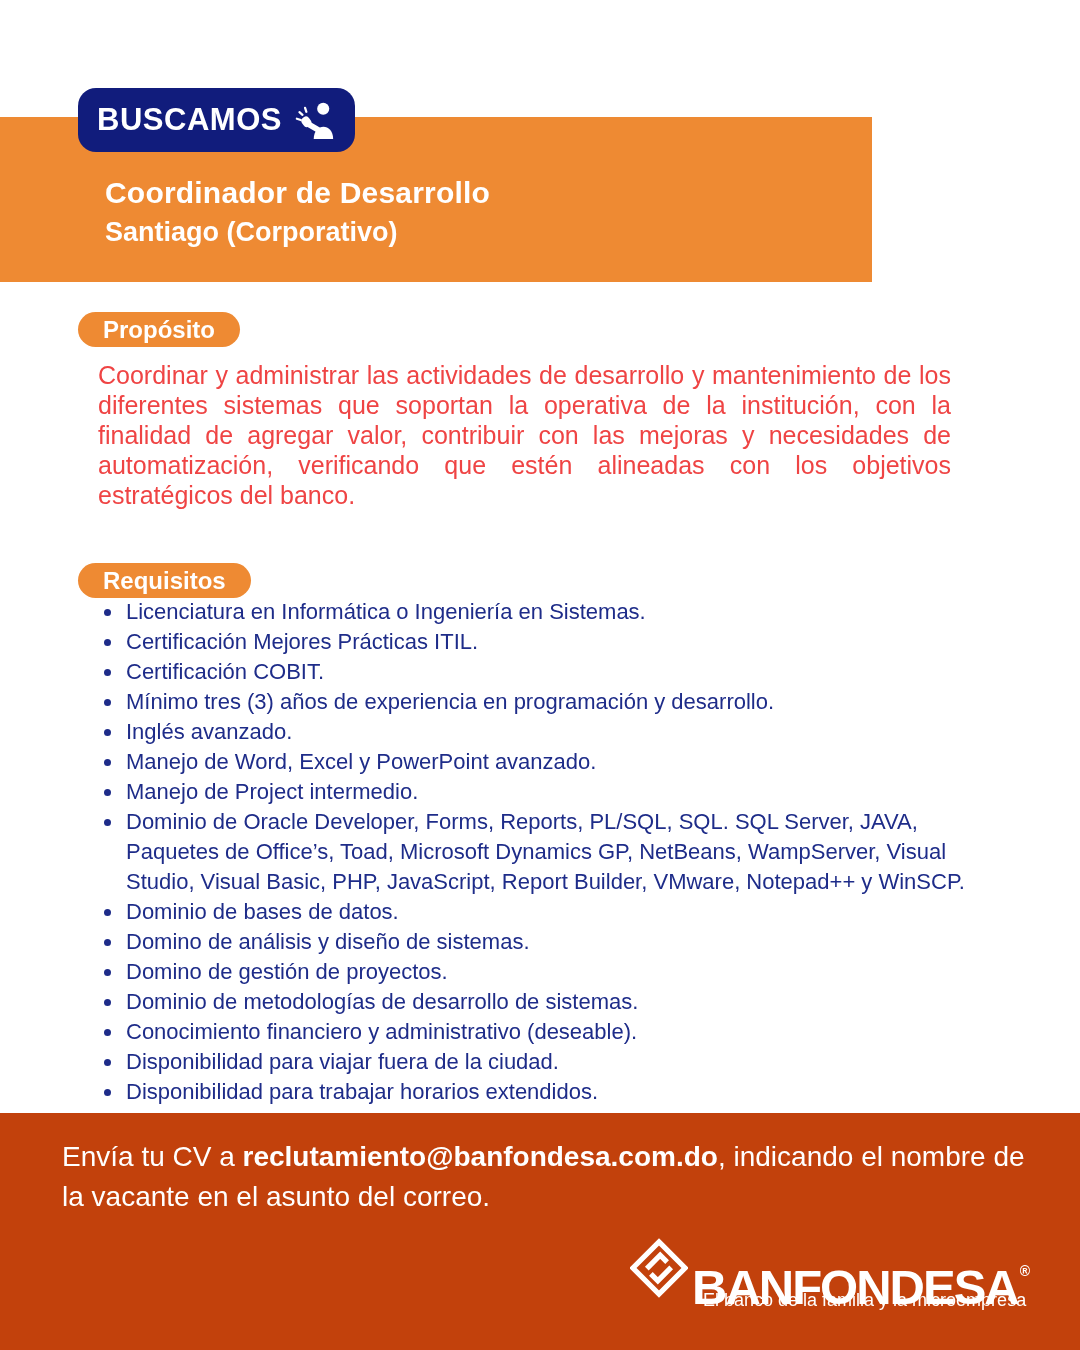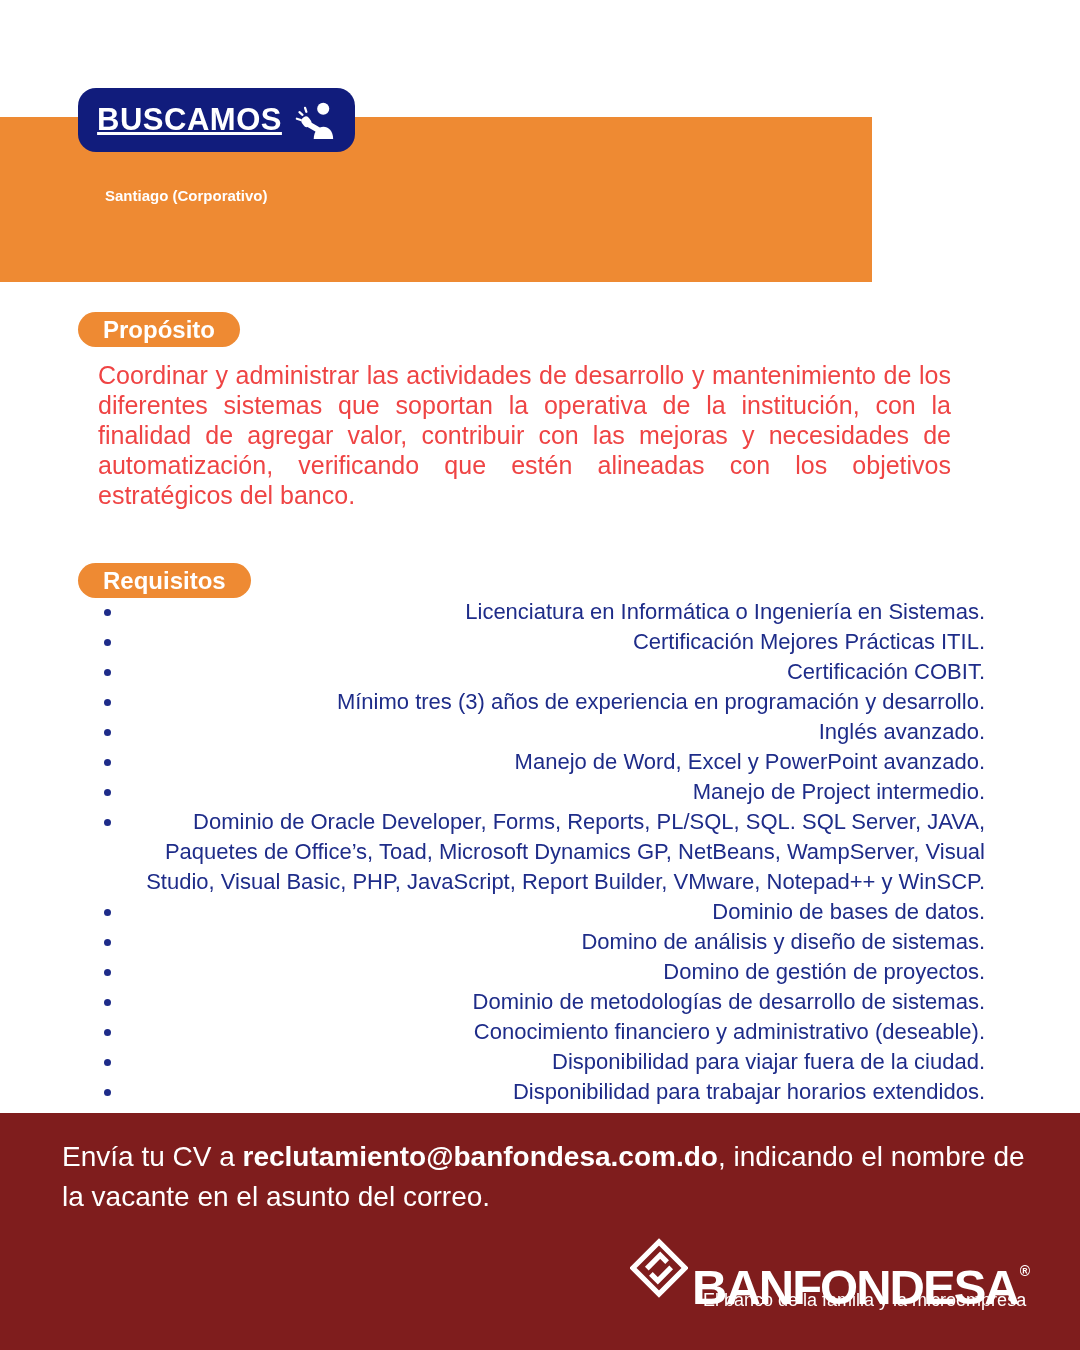--- a/index.html
+++ b/index.html
@@ -13,28 +13,27 @@
   }
   .page { position:absolute; inset:0; }
 
   
   .banner {
     position:absolute; left:0; top:117px; width:872px; height:165px;
     background:#ee8a33; color:#ffffff; z-index:1;
     padding:58px 0 0 105px;
   }
   .banner .title { font-size:30px; font-weight:bold; line-height:36px; letter-spacing:0.2px; }
-  .banner .subtitle { font-size:15px; font-weight:bold; line-height:26px; margin-top:8px; }
+  .banner .subtitle { font-size:27px; font-weight:bold; line-height:26px; margin-top:8px; }
 
   .buscamos-badge {
     position:absolute; left:78px; top:88px; width:277px; height:64px;
     background:#111c7c; border-radius:18px; z-index:2;
     display:flex; align-items:center; justify-content:center; gap:12px;
     color:#ffffff;
-    text-decoration:underline;
   }
   .buscamos-badge .badge-label { font-size:31px; font-weight:bold; letter-spacing:0.5px; }
   .buscamos-badge svg { width:42px; height:38px; margin-top:4px; }
 
   
   .pill {
     position:absolute; left:78px; height:35px;
     background:#ee8a33; color:#ffffff; border-radius:18px;
     display:inline-flex; align-items:center; padding:0 25px;
     font-size:24px; font-weight:bold;
@@ -44,27 +43,27 @@
 
   
   .purpose-text {
     position:absolute; left:98px; top:360px; width:853px;
     font-size:25px; line-height:30px; text-align:justify; color:#ef4444;
   }
   .req-list {
     position:absolute; left:100px; top:597px; width:885px;
     color:#1e2c89;
   }
-  .req-list ul { list-style:disc; padding-left:24px;text-align:right; }
+  .req-list ul { list-style:disc; padding-left:24px; }
   .req-list li { font-size:22px; line-height:30px; padding-left:2px; }
 
   
   .footer {
     position:absolute; left:0; top:1113px; width:1080px; height:237px;
-    background:#7f1d1d; color:#ffffff; z-index:1;
+    background:#c2410c; color:#ffffff; z-index:1;
   }
   .cta { position:absolute; left:62px; top:24px; width:968px; font-size:28px; line-height:40px; }
   .cta b { font-weight:bold; }
 
   .diamond-icon { position:absolute; left:630px; top:124px; width:58px; height:62px; }
   .diamond-icon svg { width:100%; height:100%; }
   .wordmark {
     position:absolute; left:692px; top:133px;
     font-size:49px; font-weight:bold; letter-spacing:-2px; line-height:50px; white-space:nowrap;
   }
@@ -75,20 +74,21 @@
   }
   .tagline-rule { flex:1 1 auto; height:2px; background:#ffffff; }
   .tagline { font-size:18px; line-height:20px; white-space:nowrap; font-weight:normal; }
 </style>
 </head>
 <body>
 
 <div class="page">
 
   <div class="banner">
+    <div class="title">Coordinador de Desarrollo</div>
     <div class="subtitle">Santiago (Corporativo)</div>
   </div>
 
   <div class="buscamos-badge">
     <span class="badge-label">BUSCAMOS</span>
     <span>
       <svg viewBox="0 0 48 44" aria-hidden="true">
         <g stroke="#ffffff" stroke-width="2.6" stroke-linecap="round">
           <line x1="6" y1="13" x2="9.5" y2="16"></line>
           <line x1="12.5" y1="8" x2="14" y2="12.5"></line>

